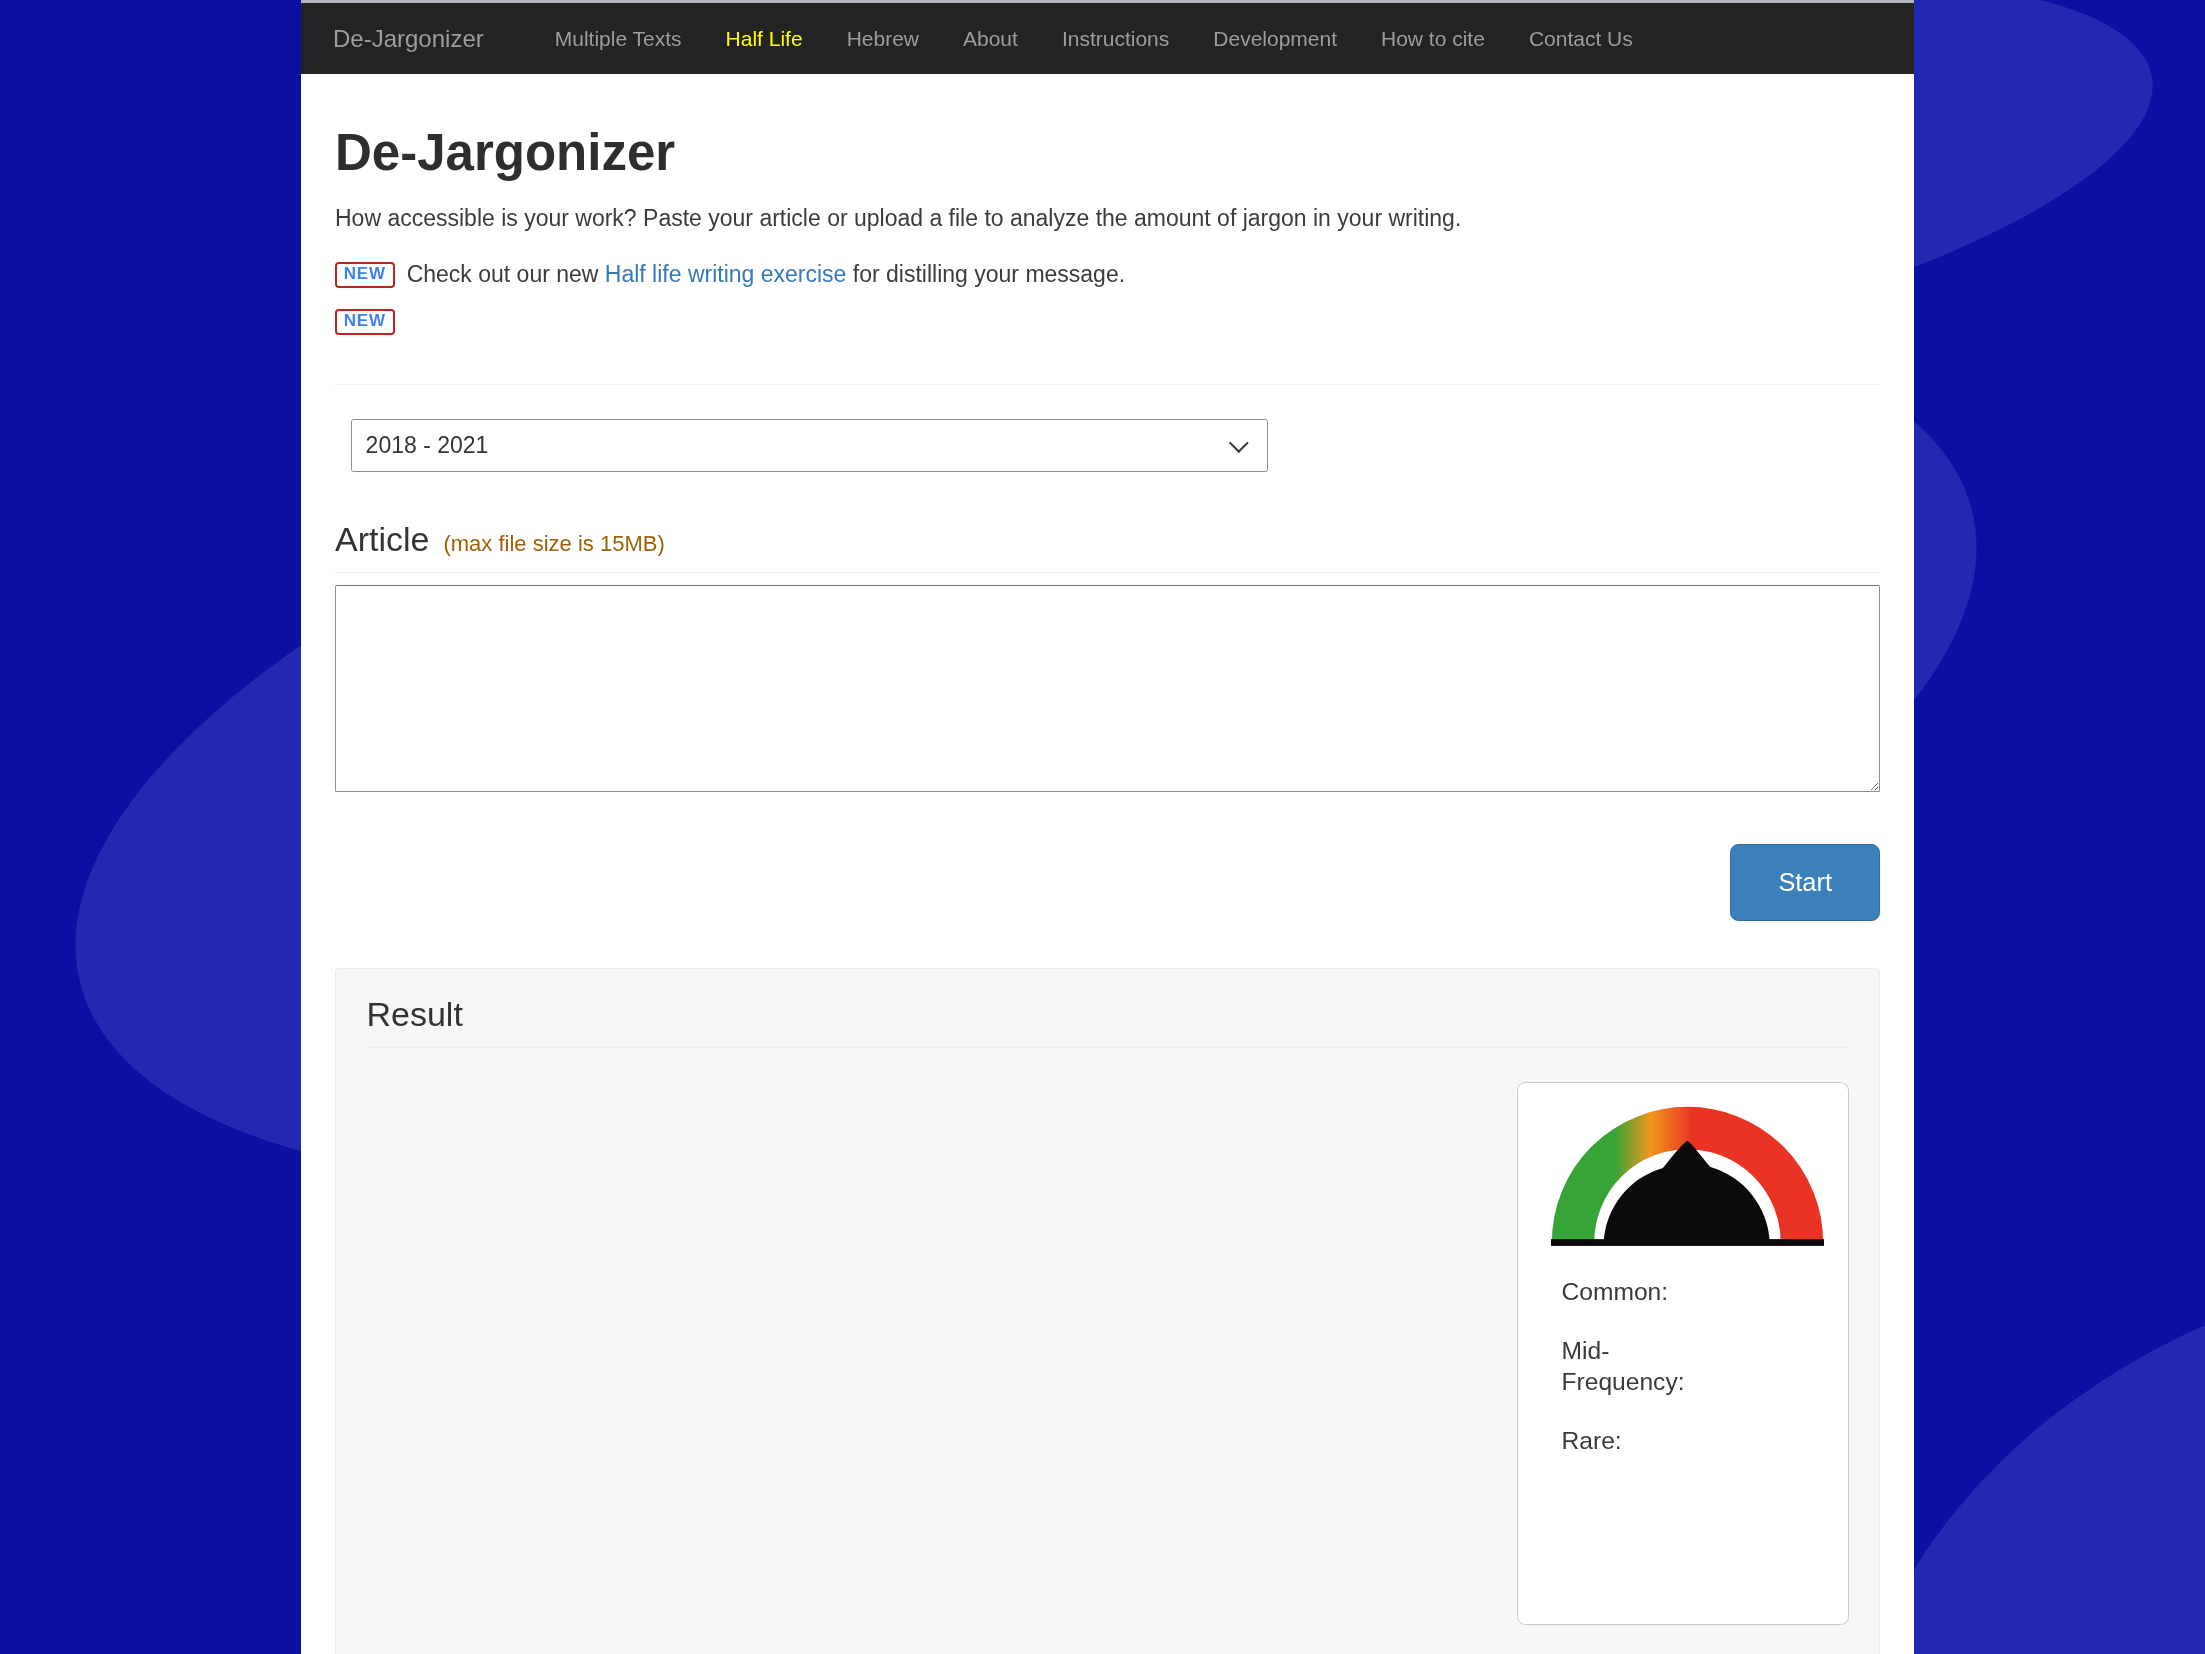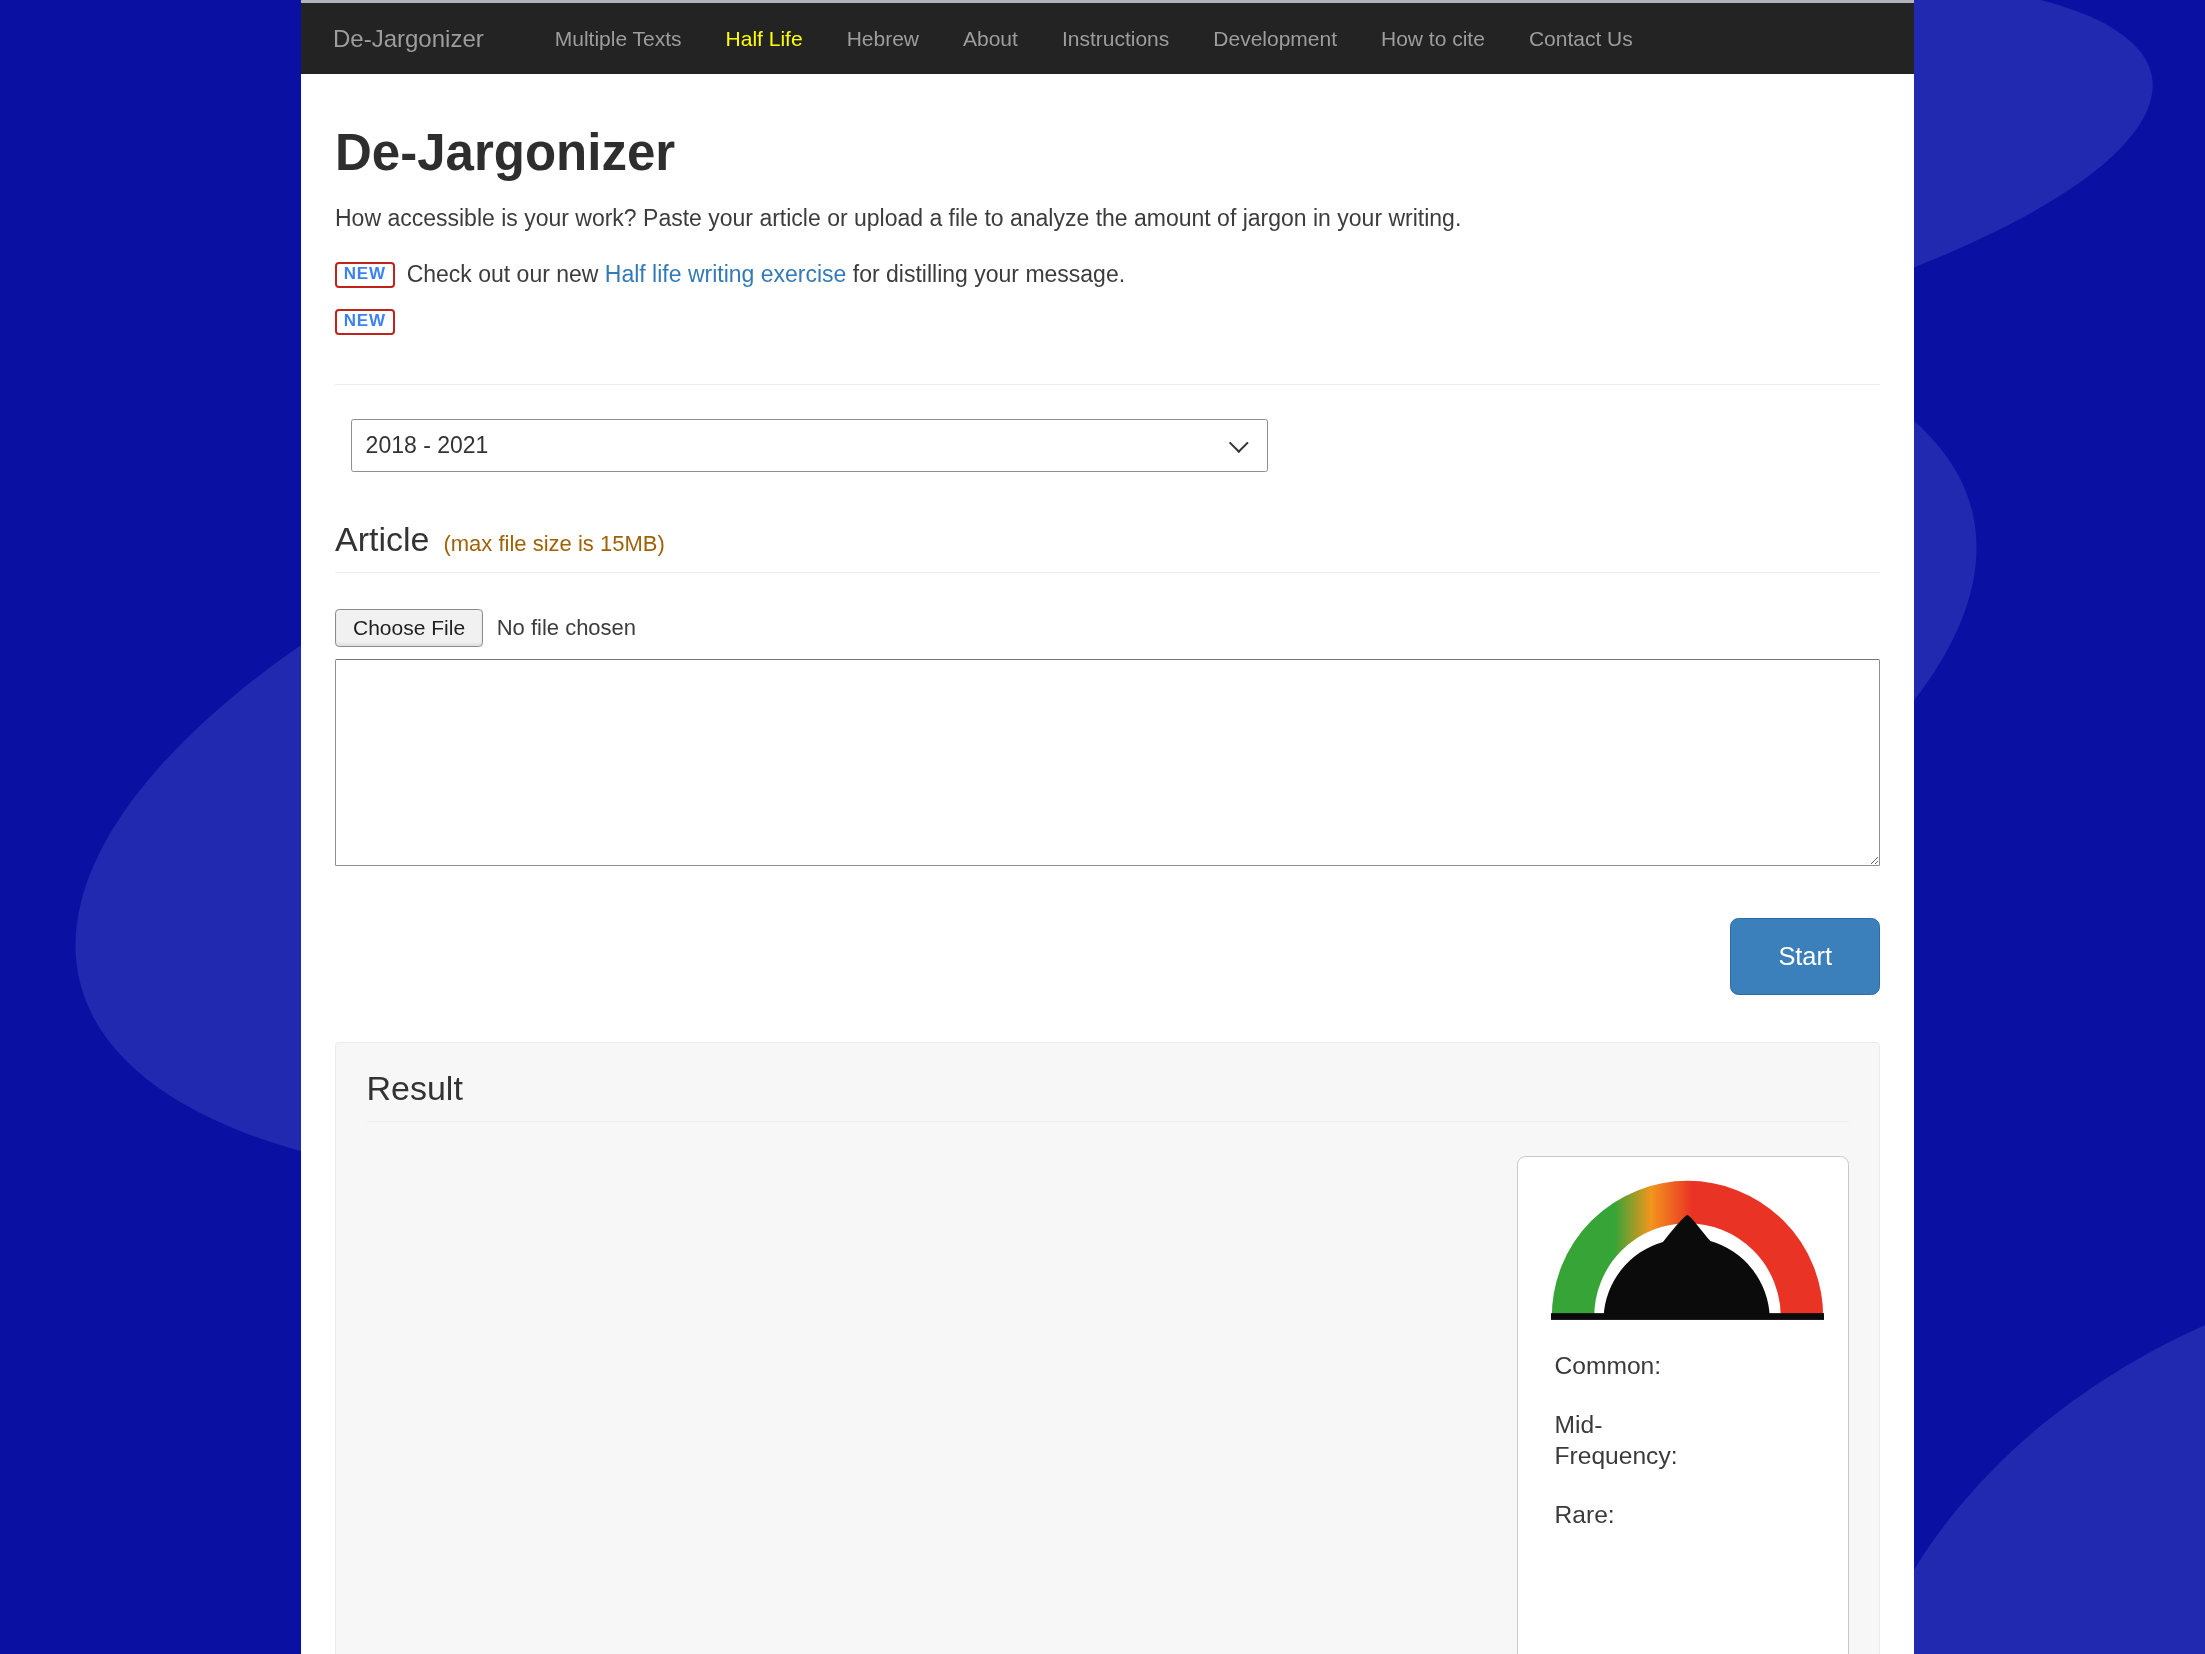--- a/index.html
+++ b/index.html
@@ -104,21 +104,21 @@
     border: 0.8px solid #ebebeb; border-radius: 3.4px;
     padding: 27px 30.5px 51px; min-height: 661px;
   }
   .result-card {
     width: 332px; margin-left: auto; margin-right: 0; margin-top: 34px;
     background: #ffffff; border: 0.8px solid #c9c9c9; border-radius: 8.5px;
     padding: 17px 20.3px 51px 37px; min-height: 543px;
   }
   .gauge-wrap { margin-left: -3.4px; }
   .result-labels { margin-top: 27px; width: 166px; }
-  .result-labels p { font-size: 24.6px; line-height: 31px; color: #3a3a3a; margin: 0 0 28px; }
+  .result-labels p { font-size: 24.6px; line-height: 31px; color: #3a3a3a; margin: 0 7px 28px; }
 </style>
 </head>
 <body>
 
 <div class="blob blob-left"></div>
 <div class="blob blob-top-right"></div>
 <div class="blob blob-bottom-right"></div>
 
 <div class="page-column">
   <div class="top-strip"></div>
@@ -153,24 +153,20 @@
         <select class="time-select">
           <option>2018 - 2021</option>
         </select>
         <span class="chevron-down"></span>
       </div>
     </div>
 
     <div class="section">
       <h3 class="section-heading"><span>Article</span><small>(max file size is 15MB)</small></h3>
       <hr class="section-hr">
-      <div class="file-row">
-        <button class="choose-file-btn">Choose File</button>
-        <span class="file-status">No file chosen</span>
-      </div>
       <textarea class="article-textarea" style=""></textarea>
     </div>
 
     <div class="start-row">
       <button class="start-btn">Start</button>
     </div>
 
     <div class="result-panel">
       <h3 class="section-heading">Result</h3>
       <hr class="section-hr">

